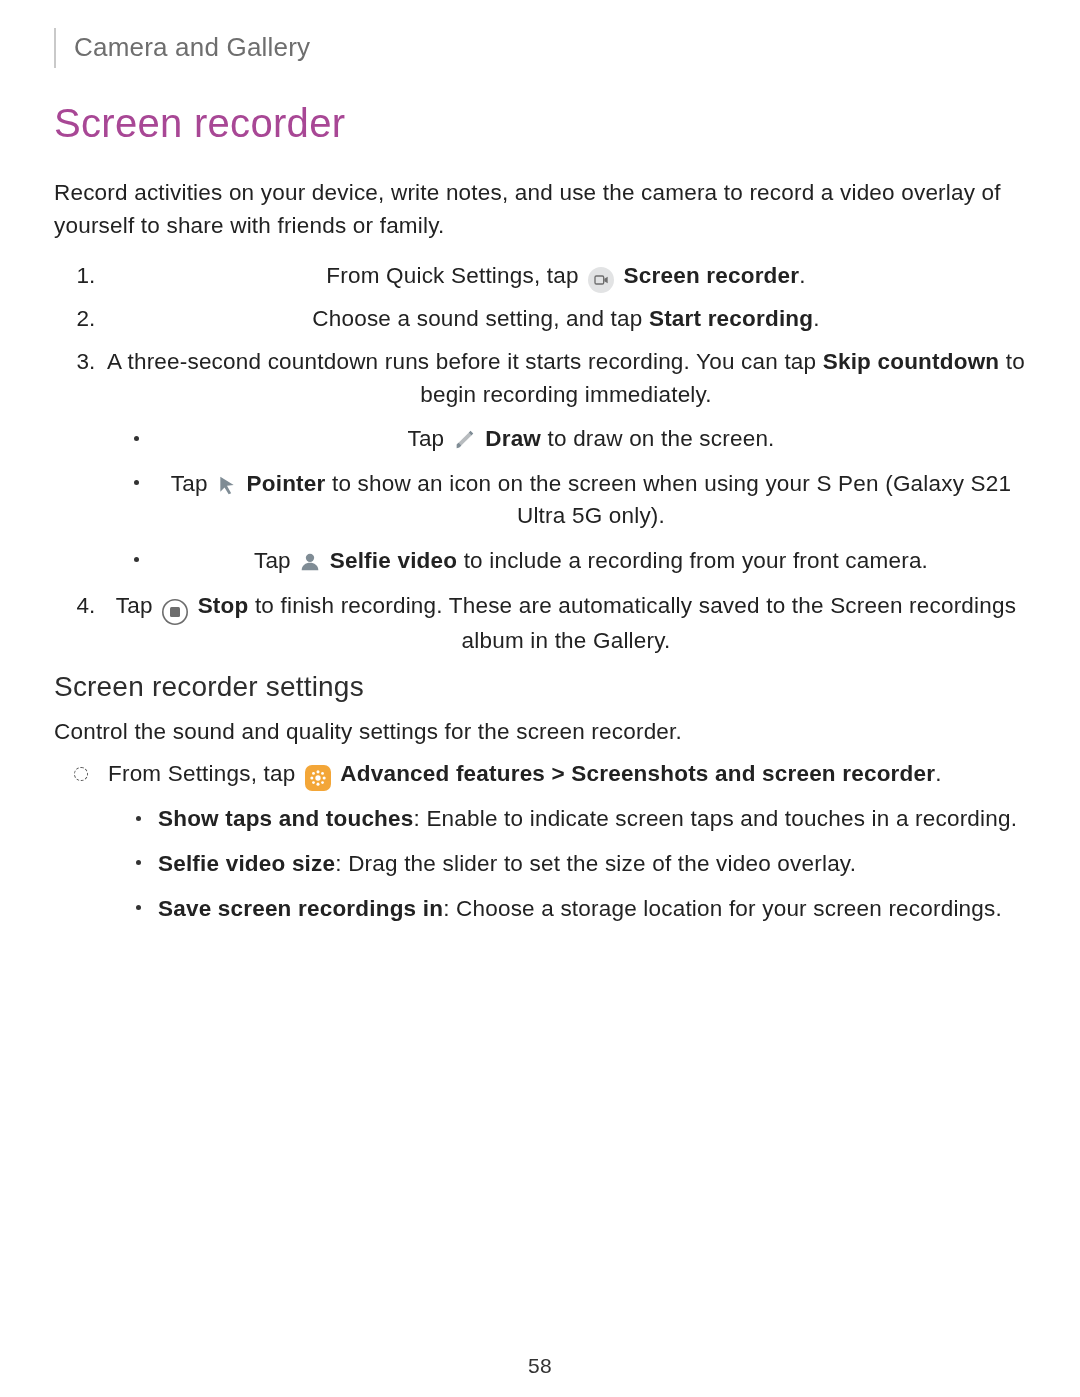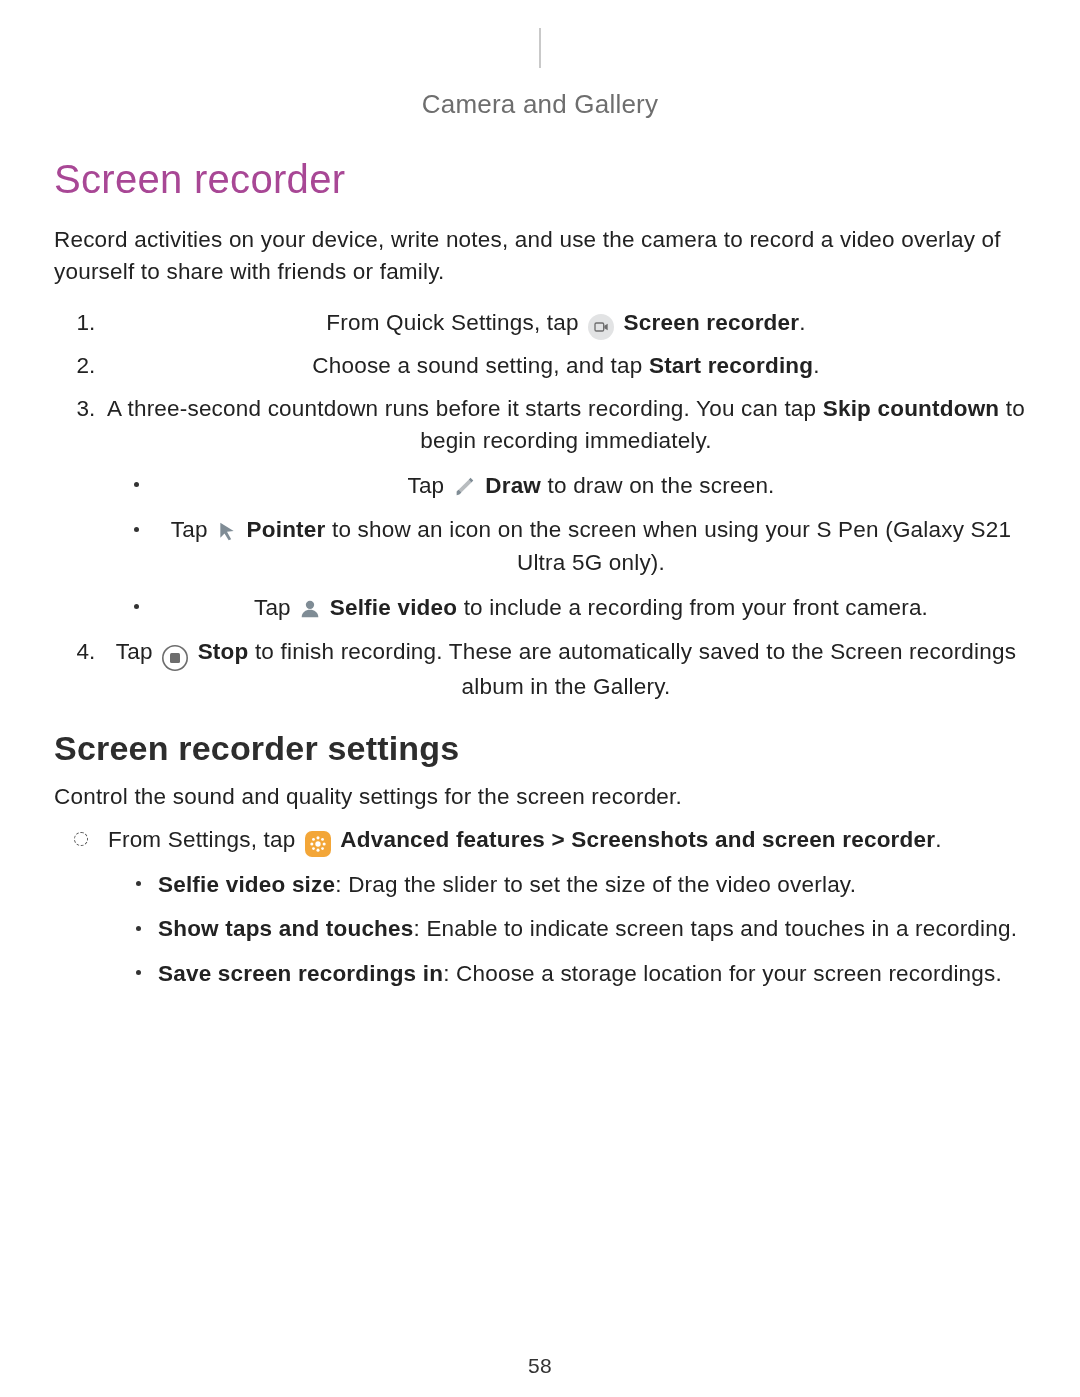--- a/index.html
+++ b/index.html
@@ -29,43 +29,42 @@
     letter-spacing: .2px;
     position: relative;
   }
   .breadcrumb {
     display: flex;
     align-items: center;
     gap: 18px;
     color: var(--muted);
     font-size: 26px;
     margin-bottom: 26px;
-    flex-direction: column;
   }
   .breadcrumb .rule {
     width: 2px;
     height: 40px;
     background: var(--rule);
     display: inline-block;
   }
   h1.page-title {
     font-size: 40px;
     font-weight: 400;
     color: var(--accent);
     margin: 18px 0 10px 0;
     letter-spacing: .3px;
   }
   p.intro {
-    margin: 16px 0 18px 0;
+    margin: 25px 0 18px 0;
   }
   h2.subhead {
-    font-size: 34px;
-    font-weight: 700;
+    font-size: 28px;
+    font-weight: 400;
     color: #2d2d2d;
-    margin: 20px 0 8px 0;
+    margin: 10px 0 8px 0;
   }
   ol.steps {
     margin: 4px 0 0 0;
     padding-left: 48px;
     text-align: center;
   }
   ol.steps > li {
     margin: 10px 0;
     padding-left: 4px;
   }
@@ -234,25 +233,25 @@
             <circle cx="18.8" cy="5.2" r="2.1"></circle>
           <circle cx="5.2" cy="18.8" r="2.1"></circle>
             <circle cx="18.8" cy="18.8" r="2.1"></circle>
         </g>
       </svg>
     </span>
     <span class="b">Advanced features &gt; Screenshots and screen recorder</span><span>.</span>
 
     <ul class="sub">
       <li>
+        <span class="b">Show taps and touches</span><span>: Enable to indicate screen taps and touches in a recording.</span>
+      </li>
+      <li>
         <span class="b">Selfie video size</span><span>: Drag the slider to set the size of the video overlay.</span>
       </li>
       <li>
-        <span class="b">Show taps and touches</span><span>: Enable to indicate screen taps and touches in a recording.</span>
-      </li>
-      <li>
         <span class="b">Save screen recordings in</span><span>: Choose a storage location for your screen recordings.</span>
       </li>
     </ul>
   </li>
 </ul>
 
 <div class="pagenum">58</div>
 
 </body></html>

